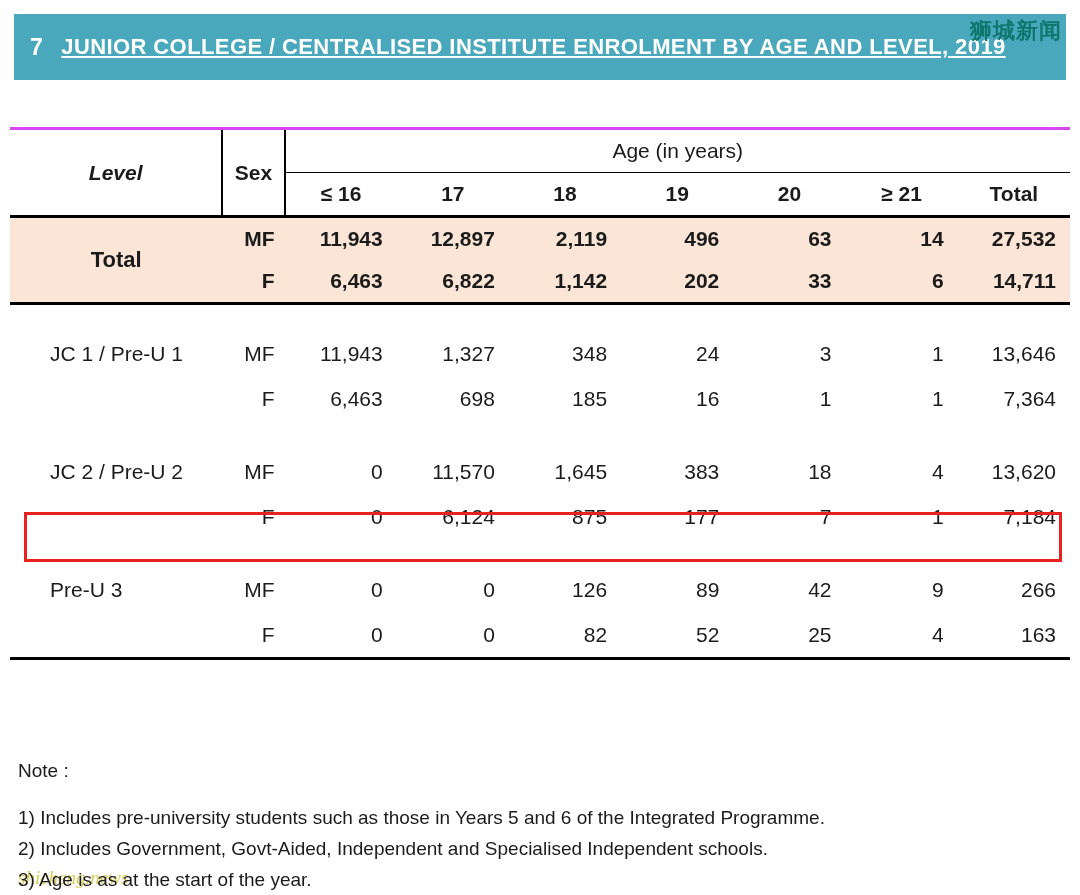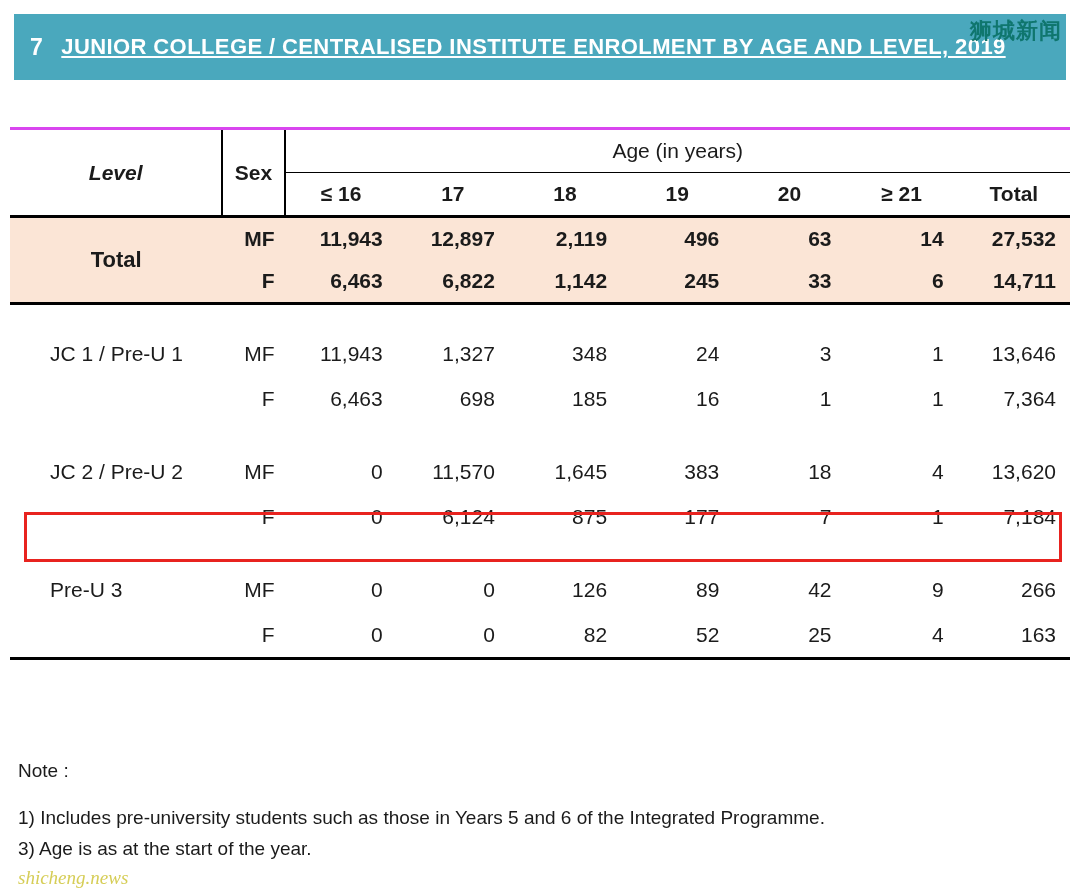--- a/index.html
+++ b/index.html
@@ -238,21 +238,21 @@
         <td class="num">496</td>
         <td class="num">63</td>
         <td class="num">14</td>
         <td class="num">27,532</td>
       </tr>
       <tr class="band band-bot">
         <td class="sex">F</td>
         <td class="num">6,463</td>
         <td class="num">6,822</td>
         <td class="num">1,142</td>
-        <td class="num">245</td>
+        <td class="num">202</td>
         <td class="num">33</td>
         <td class="num">6</td>
         <td class="num">14,711</td>
       </tr>
 
       <tr class="thick-sep">
         <td colspan="9"></td>
       </tr>
 
       <tr class="body-row">
@@ -337,14 +337,15 @@
         </tr>
     </tbody>
   </table>
 </div>
 
 <div class="highlight-box"></div>
 
 <div class="notes">
   <div class="note-title">Note :</div>
   <div>1) Includes pre-university students such as those in Years 5 and 6 of the Integrated Programme.</div>
+  <div>2) Includes Government, Govt-Aided, Independent and Specialised Independent schools.</div>
   <div>3) Age is as at the start of the year.</div>
 </div>
 
 </body></html>

